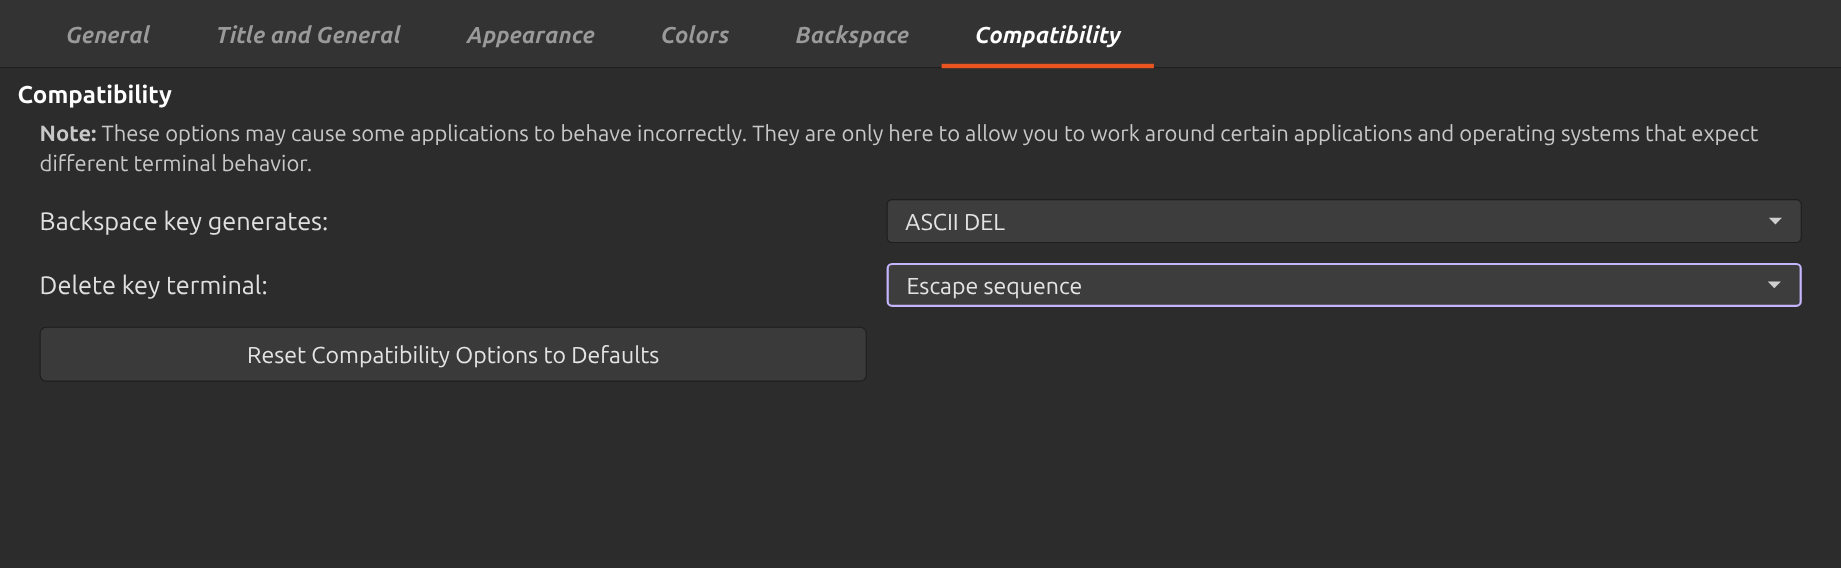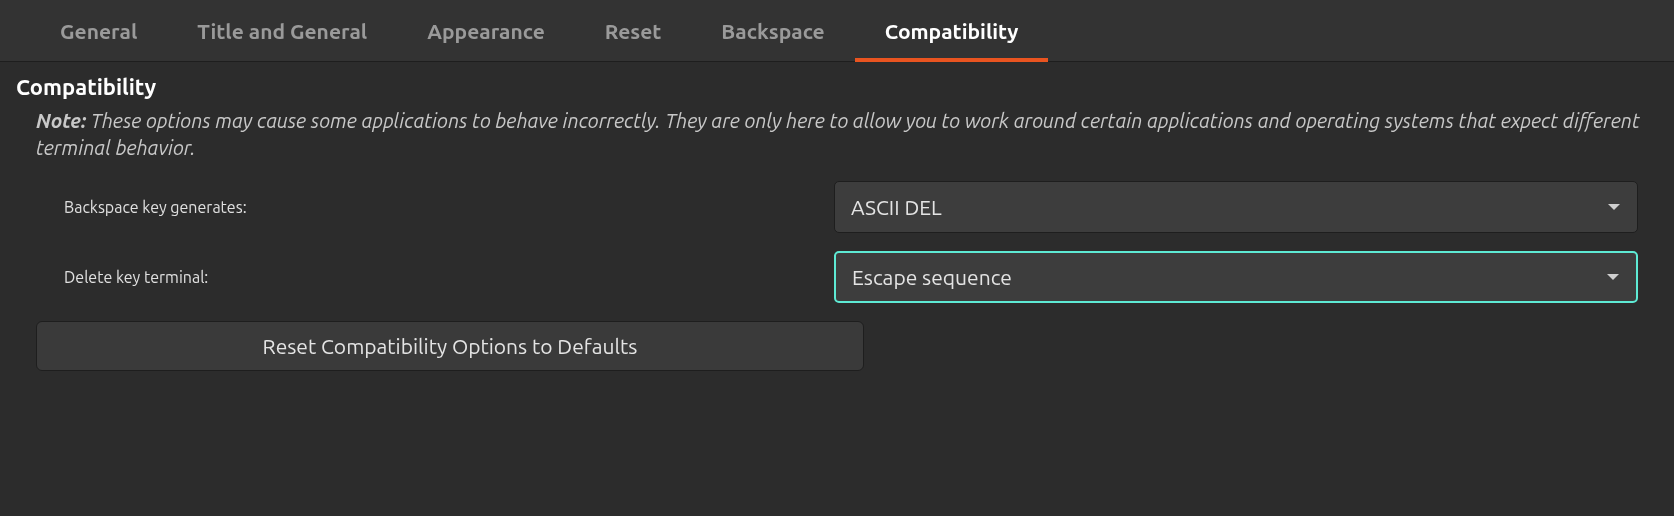--- a/index.html
+++ b/index.html
@@ -27,20 +27,21 @@
     }
     .tab {
       display: flex;
       align-items: center;
       padding: 0 30px;
       font-weight: 600;
       color: #9a9a9a;
       cursor: pointer;
       position: relative;
       white-space: nowrap;
+      font-style: italic;
     }
     .tab.active {
       color: #ffffff;
     }
     .tab.active::after {
       content: "";
       position: absolute;
       left: 0;
       right: 0;
       bottom: -1px;
@@ -51,73 +52,71 @@
       padding: 12px 14px 0 14px;
     }
     .section-title {
       font-weight: 700;
       font-size: 22px;
       color: #ffffff;
       margin-bottom: 8px;
       padding-left: 2px;
     }
     .note {
-      font-style: italic;
       color: #c8c8c8;
       padding: 0 10px 0 22px;
       line-height: 1.35;
       margin-bottom: 20px;
       font-size: 20px;
     }
     .note .note-label {
       font-weight: 700;
     }
     .form-row {
       display: flex;
       align-items: center;
       padding: 0 22px 0 22px;
       margin-bottom: 18px;
     }
     .form-label {
       flex-basis: 770px;
       flex-shrink: 0;
       color: #e0e0e0;
-      font-size: 16px;
-      margin-left: 28px;
+      font-size: 23px;
     }
     .dropdown {
       flex: 1;
       background: #3d3d3d;
       border: 1px solid #1e1e1e;
       border-radius: 5px;
-      height: 52px;
+      height: 40px;
       display: flex;
       align-items: center;
       justify-content: space-between;
       padding: 0 16px;
       color: #e4e4e4;
       cursor: pointer;
       font-size: 21px;
     }
     .dropdown.focused {
-      border: 2px solid #5eead4;
+      border: 2px solid #c4b5fd;
     }
     .dropdown .caret {
       display: inline-flex;
     }
     .dropdown .caret svg {
       width: 14px;
       height: 10px;
       fill: #cfcfcf;
     }
     .reset-row {
       padding: 0 22px;
     }
     .reset-button {
-      width: 828px;
+      width: 752px;
       height: 50px;
       background: #3a3a3a;
       border: 1px solid #1e1e1e;
       border-radius: 6px;
       color: #e4e4e4;
       font-size: 21px;
       font-family: inherit;
       cursor: pointer;
       display: flex;
       align-items: center;
@@ -131,21 +130,21 @@
   <div class="tab">
     <span>General</span>
   </div>
   <div class="tab">
     <span>Title and General</span>
   </div>
   <div class="tab">
     <span>Appearance</span>
   </div>
   <div class="tab">
-    <span>Reset</span>
+    <span>Colors</span>
   </div>
   <div class="tab">
     <span>Backspace</span>
   </div>
   <div class="tab active">
     <span>Compatibility</span>
   </div>
 </div>
 
 <div class="content">

